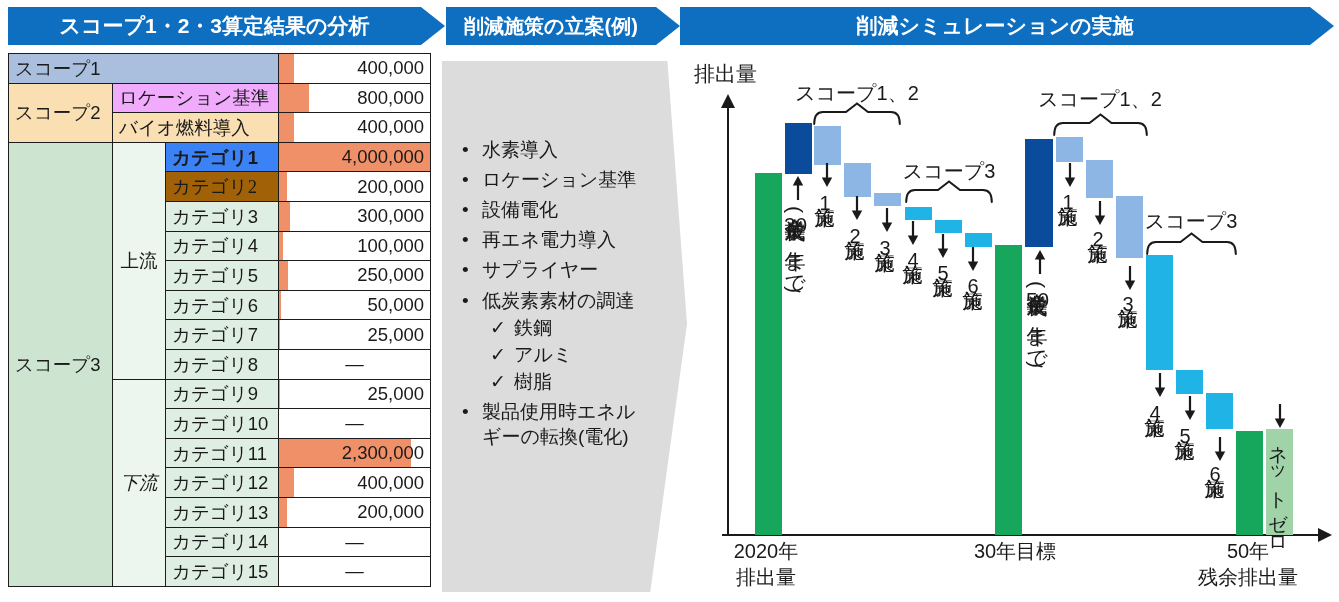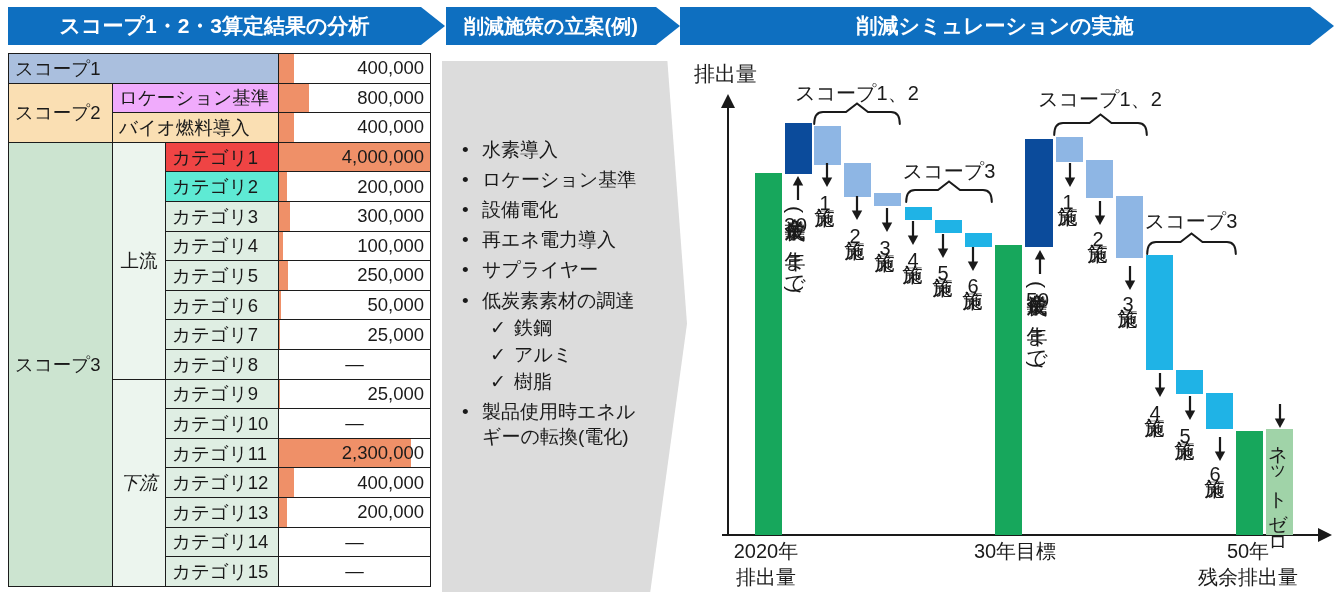--- a/index.html
+++ b/index.html
@@ -81,25 +81,25 @@
           <td class="lbl" colspan="2" style="background: #f0abfc;">ロケーション基準</td>
           <td class="val"><div class="hbar" style="width: 20%; background: rgb(239, 144, 104);"></div><span class="num">800,000</span></td>
         </tr>
         <tr>
           <td class="lbl" colspan="2" style="background: rgb(250, 223, 179);">バイオ燃料導入</td>
           <td class="val"><div class="hbar" style="width: 10%; background: rgb(239, 144, 104);"></div><span class="num">400,000</span></td>
         </tr>
         <tr>
           <td class="lbl" rowspan="15" style="background: rgb(204, 228, 208);">スコープ3</td>
           <td class="lbl ctr" rowspan="8" style="background: rgb(236, 245, 238);">上流</td>
-          <td class="lbl" style="background: #ef4444;">カテゴリ1</td>
+          <td class="lbl" style="background: #3b82f6; font-weight: bold;">カテゴリ1</td>
           <td class="val"><div class="hbar" style="width: 100%; background: rgb(239, 144, 104);"></div><span class="num">4,000,000</span></td>
         </tr>
         <tr>
-          <td class="lbl" style="background: #5eead4;">カテゴリ2</td>
+          <td class="lbl" style="background: #a16207; font-family: Liberation Serif, serif;">カテゴリ2</td>
           <td class="val"><div class="hbar" style="width: 5%; background: rgb(239, 144, 104);"></div><span class="num">200,000</span></td>
         </tr>
         <tr>
           <td class="lbl" style="background: rgb(223, 238, 227);">カテゴリ3</td>
           <td class="val"><div class="hbar" style="width: 7.5%; background: rgb(239, 144, 104);"></div><span class="num">300,000</span></td>
         </tr>
         <tr>
           <td class="lbl" style="background: rgb(223, 238, 227);">カテゴリ4</td>
           <td class="val"><div class="hbar" style="width: 2.5%; background: rgb(239, 144, 104);"></div><span class="num">100,000</span></td>
         </tr>

